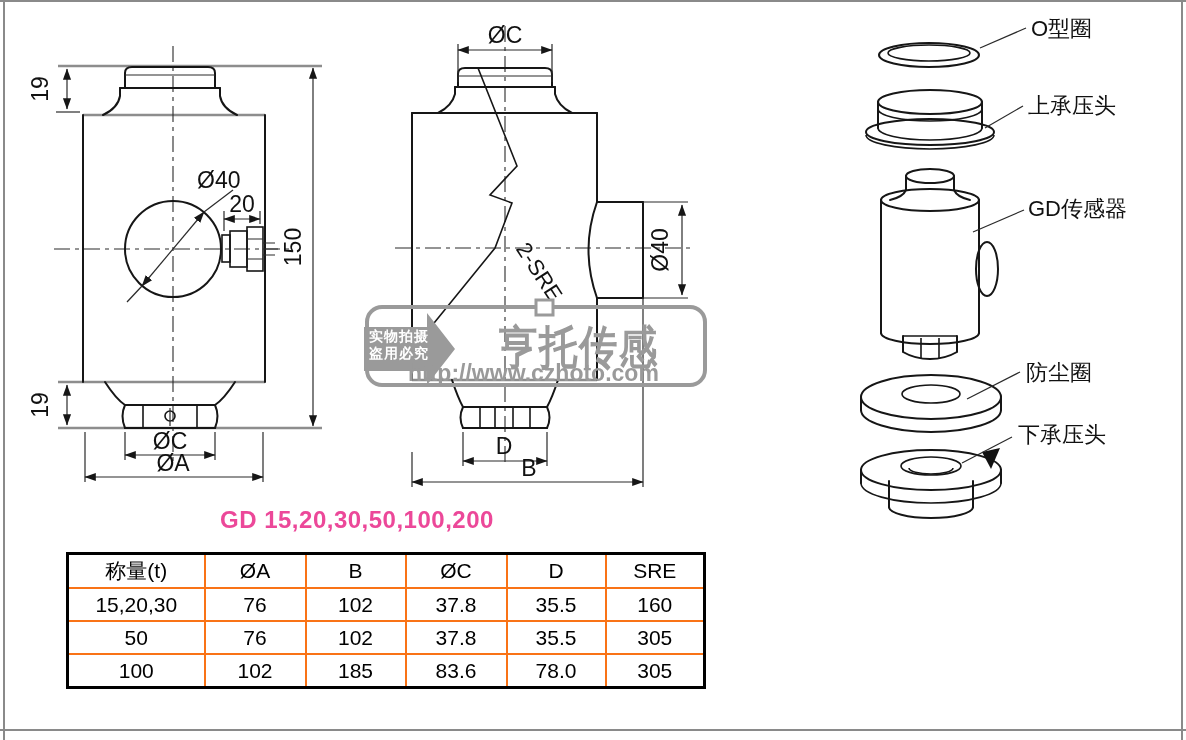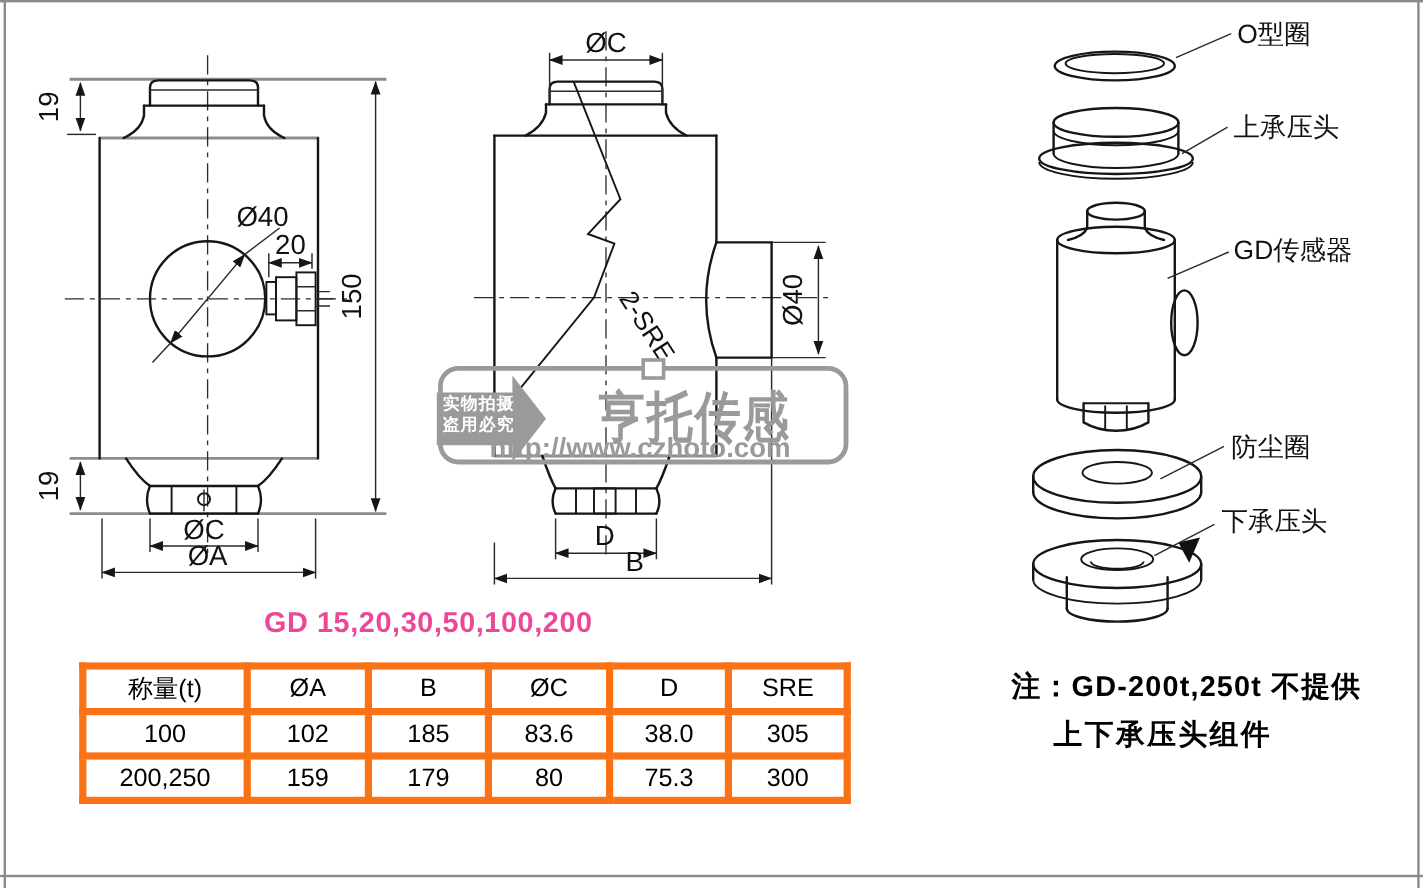--- a/index.html
+++ b/index.html
@@ -22,21 +22,21 @@
   
   .title{position:absolute;left:220px;top:506px;font:700 24px "Liberation Sans",sans-serif;
          color:#ec4899;letter-spacing:.5px;white-space:nowrap;}
   .note1{position:absolute;left:843px;top:556px;font:600 24px "Liberation Sans",sans-serif;
          color:#000;letter-spacing:1px;white-space:nowrap;}
   .note2{position:absolute;left:878px;top:596px;font:600 24px "Liberation Sans",sans-serif;
          color:#000;letter-spacing:2px;white-space:nowrap;}
   
   table.spec{position:absolute;left:66px;top:552px;border-collapse:collapse;table-layout:fixed;
              background:#fff;border:3px solid #000;}
-  table.spec th,table.spec td{border:6px solid #f97316;text-align:center;vertical-align:middle;
+  table.spec th,table.spec td{border:2px solid #f97316;text-align:center;vertical-align:middle;
              padding:0;height:31px;font:500 21px "Liberation Sans",sans-serif;color:#000;margin-top:20px;}
   table.spec th{height:32px;font-weight:500;}
   
   .frameL{position:absolute;left:3px;top:0;width:2px;height:740px;background:#8a8a8a;}
   .frameR{position:absolute;left:1181px;top:0;width:2px;height:740px;background:#8a8a8a;}
   .frameB{position:absolute;left:0;top:729px;width:1186px;height:2px;background:#8a8a8a;}
   .frameT{position:absolute;left:0;top:0;width:1186px;height:2px;background:#8a8a8a;}
 </style>
 </head>
 <body>
@@ -251,34 +251,40 @@
         <th>称量(t)</th>
         <th>ØA</th>
         <th>B</th>
         <th>ØC</th>
         <th>D</th>
         <th>SRE</th>
       </tr>
     </thead>
     <tbody>
       <tr>
+        <td>15,20,30</td>
+        <td>76</td>
+        <td>102</td>
+        <td>37.8</td>
+        <td>35.5</td>
+        <td>160</td>
+      </tr>
+      <tr>
+        <td>50</td>
+        <td>76</td>
+        <td>102</td>
+        <td>37.8</td>
+        <td>35.5</td>
+        <td>305</td>
+      </tr>
+      <tr>
         <td>100</td>
         <td>102</td>
         <td>185</td>
         <td>83.6</td>
-        <td>38.0</td>
+        <td>78.0</td>
         <td>305</td>
-      </tr>
-      <tr>
-        <td>200,250</td>
-        <td>159</td>
-        <td>179</td>
-        <td>80</td>
-        <td>75.3</td>
-        <td>300</td>
       </tr>
     </tbody>
   </table>
 
-  <div class="note1">注：GD-200t,250t 不提供</div>
-  <div class="note2">上下承压头组件</div>
 
 </div>
 
 </body></html>

